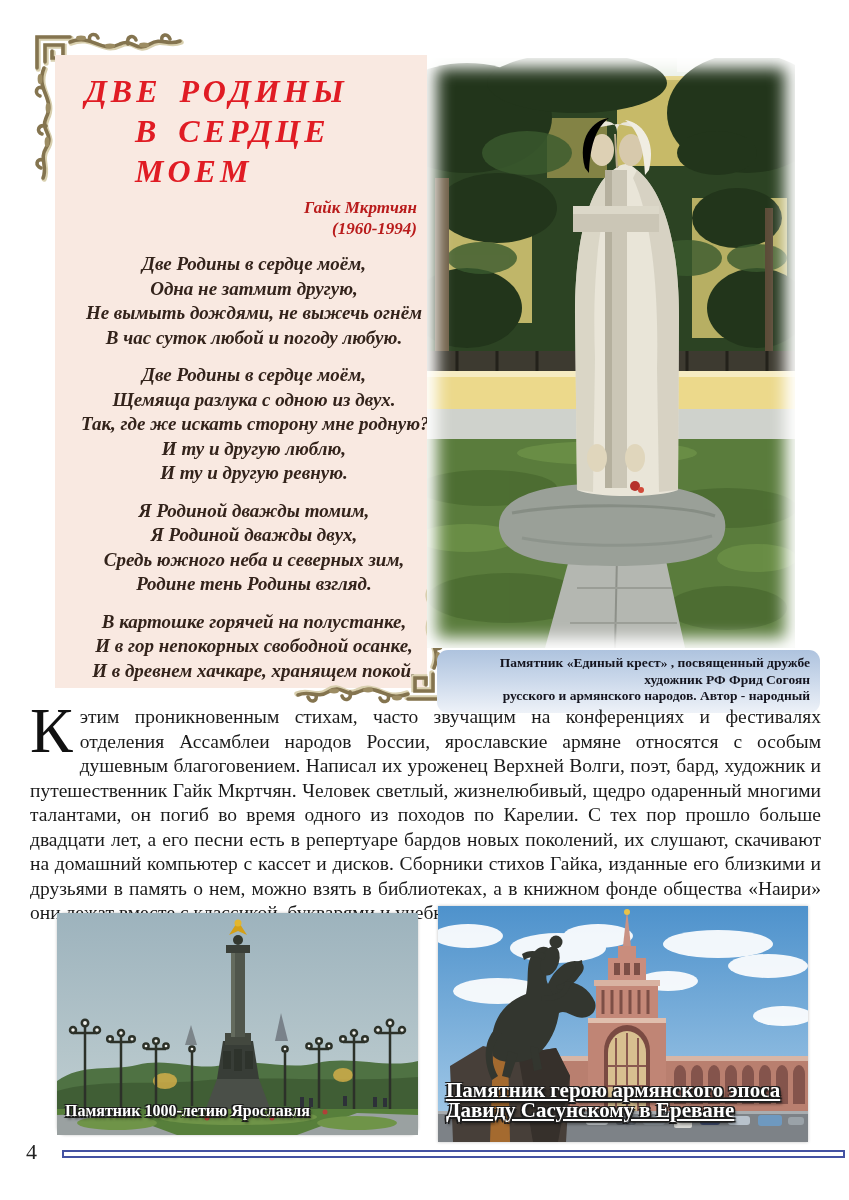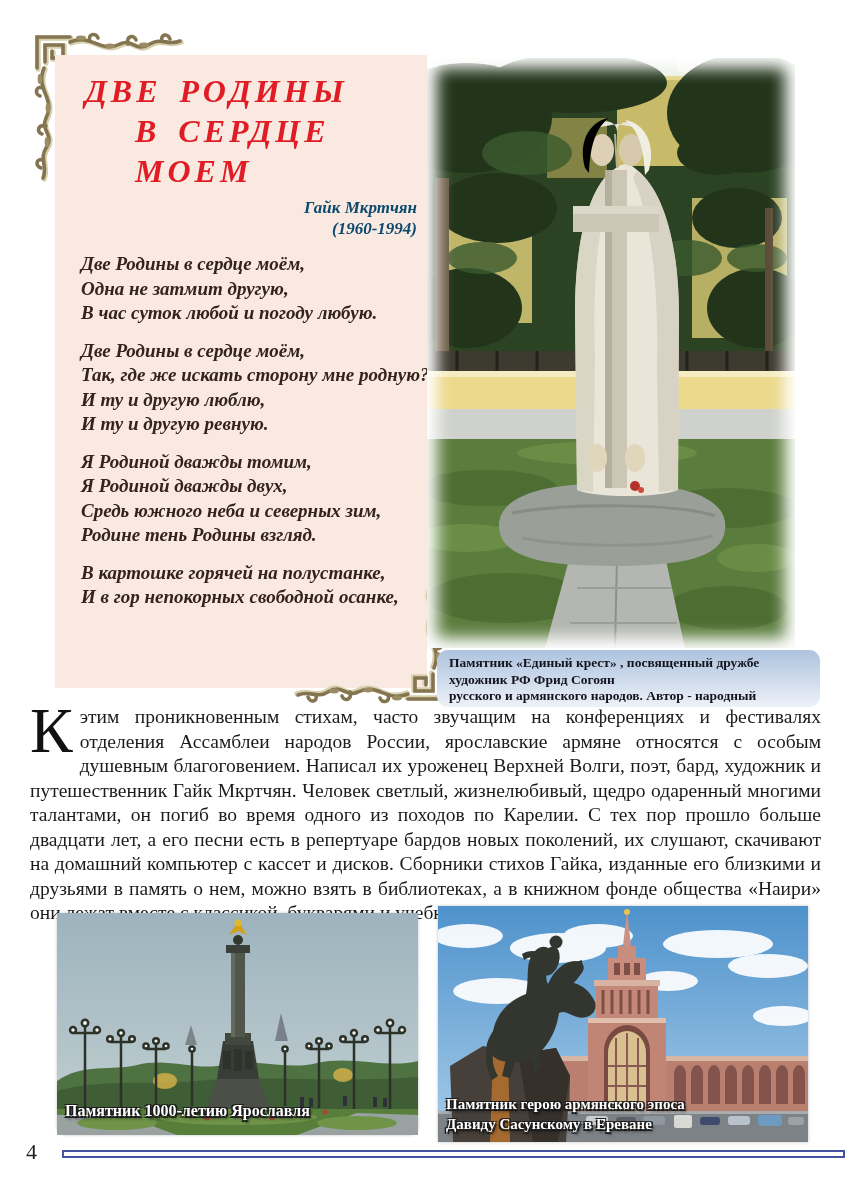--- a/index.html
+++ b/index.html
@@ -11,42 +11,43 @@
   }
 
   
   .poem-box {
     position:absolute; left:55px; top:55px; width:372px; height:633px;
     background:#f9e9e1;
   }
   .poem-title { margin:16px 0 0 30px; color:#e01c24; font-weight:bold; font-style:italic;
     font-size:32px; line-height:40px; letter-spacing:4px; word-spacing:6px; }
   .poem-title .line2 { margin-left:50px; }
-  .poem-author { text-align:right; margin:6px 10px 0 0; color:#0c4a6e;
+  .poem-author { text-align:right; margin:6px 10px 0 0; color:#b91c1c;
     font-weight:bold; font-style:italic; font-size:17px; line-height:21px; }
   .stanza { margin:13px 0 0 26px; }
   .stanza:first-of-type { margin-top:15px; }
   .poem-line { color:#33231b; font-weight:bold; font-style:italic;
-    font-size:19px; line-height:24.5px; white-space:nowrap; }
+    font-size:19px; line-height:24.5px; white-space:nowrap;text-align:center; }
 
   
   .ornament { position:absolute; pointer-events:none; }
   .orn-tl { left:34px; top:32px; width:152px; height:152px; }
   .orn-br { left:292px; top:552px; width:152px; height:152px; transform:rotate(180deg); }
 
   
   .main-photo { position:absolute; left:427px; top:58px; width:368px; height:590px; }
   .main-photo svg { display:block; width:100%; height:100%; }
   .feather::after { content:""; position:absolute; inset:0;
     box-shadow:inset 0 0 16px 10px #ffffff; pointer-events:none; }
 
   .main-caption {
     position:absolute; left:437px; top:650px; width:383px; min-height:52px;
-    border-radius:11px; padding:5px 10px 2px 12px;
+    border-radius:11px; padding:5px 10px 8px 12px;
     background:linear-gradient(180deg,#aec3de 0%,#c9d7ea 45%,#eef2f8 100%);
+    text-align:right;
   }
   .main-caption .cap-line { color:#14141e; font-weight:bold; font-size:13.5px; line-height:16.5px; }
 
   
   .article {
     position:absolute; left:30px; top:705px; width:791px; height:202px;
     color:#1b1b1b; font-size:19.5px; line-height:24.5px; text-align:justify;
   }
   .dropcap { float:left; font-size:64px; line-height:48px; padding:2px 7px 0 0; color:#111; }
 
@@ -55,21 +56,21 @@
   .photo svg { display:block; width:100%; height:100%; }
   .photo-left  { left:57px;  top:913px; width:361px; height:222px;border-radius:8px; }
   .photo-right { left:438px; top:906px; width:370px; height:236px; }
   .overlay-caption {
     position:absolute; left:8px; color:#fff; font-weight:bold; font-size:16px; line-height:20px;
     text-shadow:-1.5px -1.5px 0 #1c1c1c, 1.5px -1.5px 0 #1c1c1c,
                 -1.5px 1.5px 0 #1c1c1c, 1.5px 1.5px 0 #1c1c1c, 2px 3px 3px rgba(0,0,0,.55);
     white-space:nowrap;
   }
   .photo-left  .overlay-caption { bottom:14px; }
-  .photo-right .overlay-caption { bottom:8px; font-size:15px; }
+  .photo-right .overlay-caption { bottom:22px; font-size:21px;text-decoration:underline; }
 
   
   .page-number { position:absolute; left:26px; top:1139px; font-size:22px; color:#222; }
   .footer-rule { position:absolute; left:62px; top:1150px; width:783px; height:8px;
     border:2px solid #4452a2; background:#ffffff; }
 </style>
 </head>
 <body>
 
 <div class="page">
@@ -115,37 +116,40 @@
       <div class="line1">ДВЕ РОДИНЫ</div>
       <div class="line2">В СЕРДЦЕ МОЕМ</div>
     </div>
     <div class="poem-author">
       <div>Гайк Мкртчян</div>
       <div>(1960-1994)</div>
     </div>
     <div class="stanza">
       <div class="poem-line">Две Родины в сердце моём,</div>
       <div class="poem-line">Одна не затмит другую,</div>
+      <div class="poem-line">Не вымыть дождями, не выжечь огнём</div>
       <div class="poem-line">В час суток любой и погоду любую.</div>
     </div>
     <div class="stanza">
       <div class="poem-line">Две Родины в сердце моём,</div>
+      <div class="poem-line">Щемяща разлука с одною из двух.</div>
       <div class="poem-line">Так, где же искать сторону мне родную?</div>
       <div class="poem-line">И ту и другую люблю,</div>
       <div class="poem-line">И ту и другую ревную.</div>
     </div>
     <div class="stanza">
       <div class="poem-line">Я Родиной дважды томим,</div>
       <div class="poem-line">Я Родиной дважды двух,</div>
       <div class="poem-line">Средь южного неба и северных зим,</div>
       <div class="poem-line">Родине тень Родины взгляд.</div>
     </div>
     <div class="stanza">
       <div class="poem-line">В картошке горячей на полустанке,</div>
       <div class="poem-line">И в гор непокорных свободной осанке,</div>
+      <div class="poem-line">И в древнем хачкаре, хранящем покой.</div>
     </div>
   </div>
 
   <svg class="ornament orn-br" viewBox="0 0 152 152">
     <use href="#flourish"></use>
   </svg>
 
   <div class="main-photo feather">
     <svg viewBox="0 0 368 590" preserveAspectRatio="none">
 

